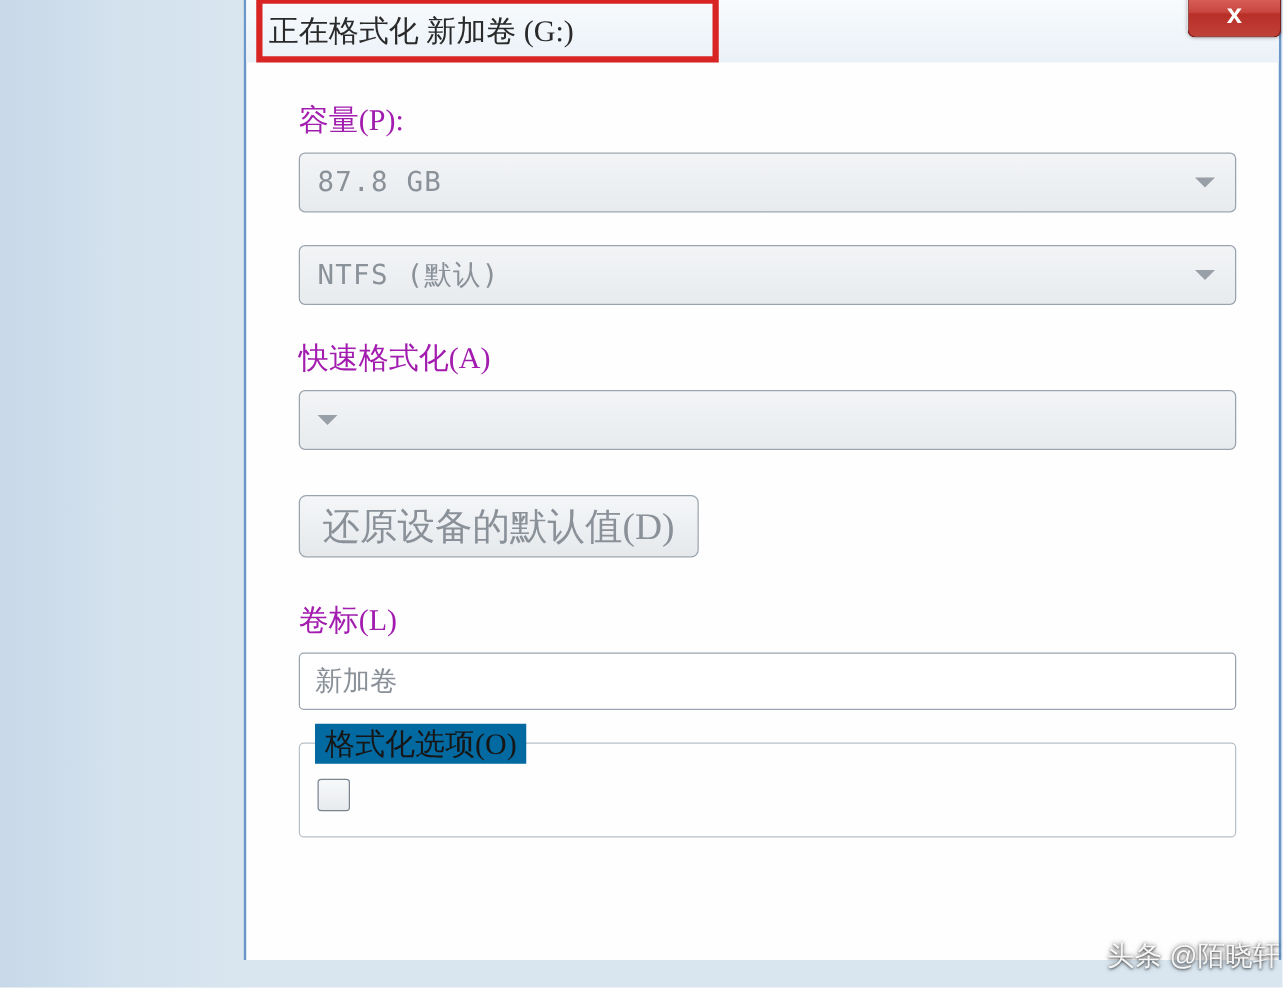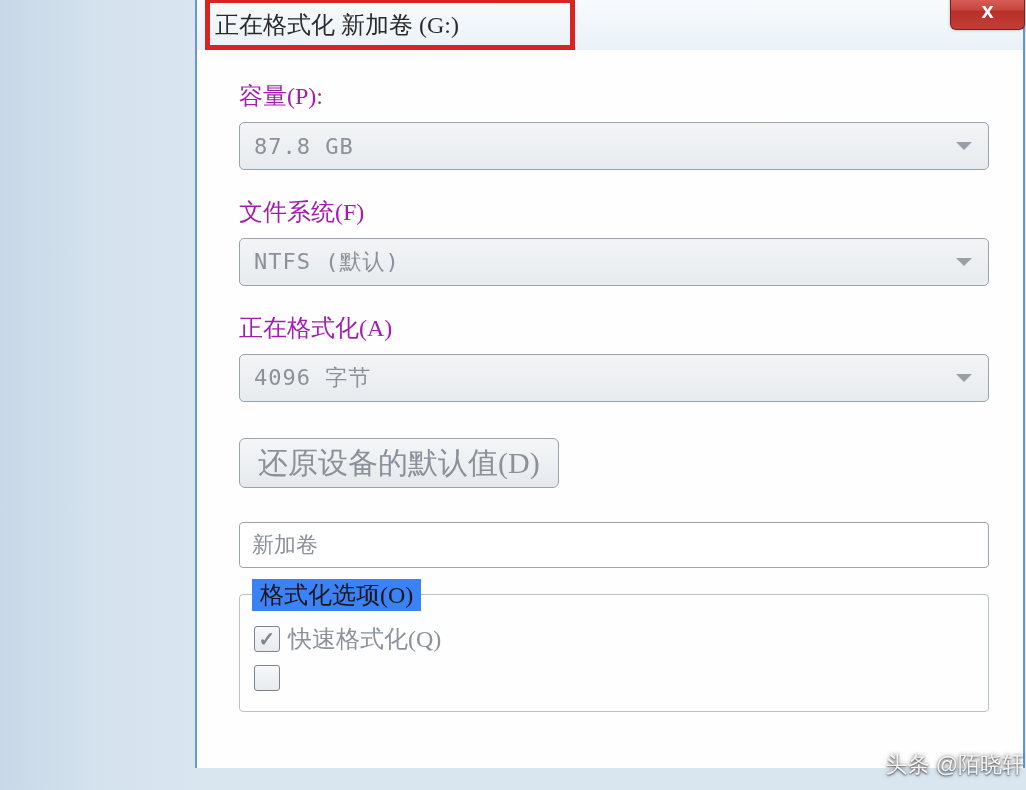--- a/index.html
+++ b/index.html
@@ -148,21 +148,21 @@
       border: 1px solid #b8c0c8;
       border-radius: 4px;
       padding: 18px 16px 14px 14px;
       margin-top: 24px;
       position: relative;
     }
     .fieldset-legend {
       position: absolute;
       top: -16px;
       left: 12px;
-      background: #3b82f6;
+      background: #0369a1;
       padding: 0 8px;
       font-size: 24px;
       color: #161616;
       font-family: "SimSun", serif;
     }
     .checkbox-row {
       display: flex;
       align-items: center;
       margin: 10px 0 6px 0;
     }
@@ -218,50 +218,45 @@
 
     <div class="field-group">
       <div class="field-label">容量(P):</div>
       <div class="dropdown disabled">
         <span class="dropdown-text">87.8 GB</span>
         <span class="dropdown-arrow"></span>
       </div>
     </div>
 
     <div class="field-group">
-      <div class="field-label">文件系统(F)</div>
       <div class="dropdown disabled">
         <span class="dropdown-text">NTFS (默认)</span>
         <span class="dropdown-arrow"></span>
       </div>
     </div>
 
     <div class="field-group">
-      <div class="field-label">正在格式化(A)</div>
+      <div class="field-label">快速格式化(A)</div>
       <div class="dropdown disabled">
-        <span class="dropdown-text">4096 字节</span>
         <span class="dropdown-arrow"></span>
       </div>
     </div>
 
     <div class="restore-btn-wrap">
       <button class="restore-btn">还原设备的默认值(D)</button>
     </div>
 
     <div class="field-group">
+      <div class="field-label">卷标(L)</div>
       <input class="text-input" type="text" readonly="" value="新加卷" style="">
     </div>
 
     <div class="fieldset">
       <div class="fieldset-legend">格式化选项(O)</div>
       <div class="checkbox-row">
-        <div class="checkbox checked"></div>
-        <span class="checkbox-label">快速格式化(Q)</span>
-      </div>
-      <div class="checkbox-row">
         <div class="checkbox"></div>
       </div>
     </div>
 
   </div>
 </div>
 
 <div class="watermark">头条 @陌晓轩</div>
 
 </body></html>

